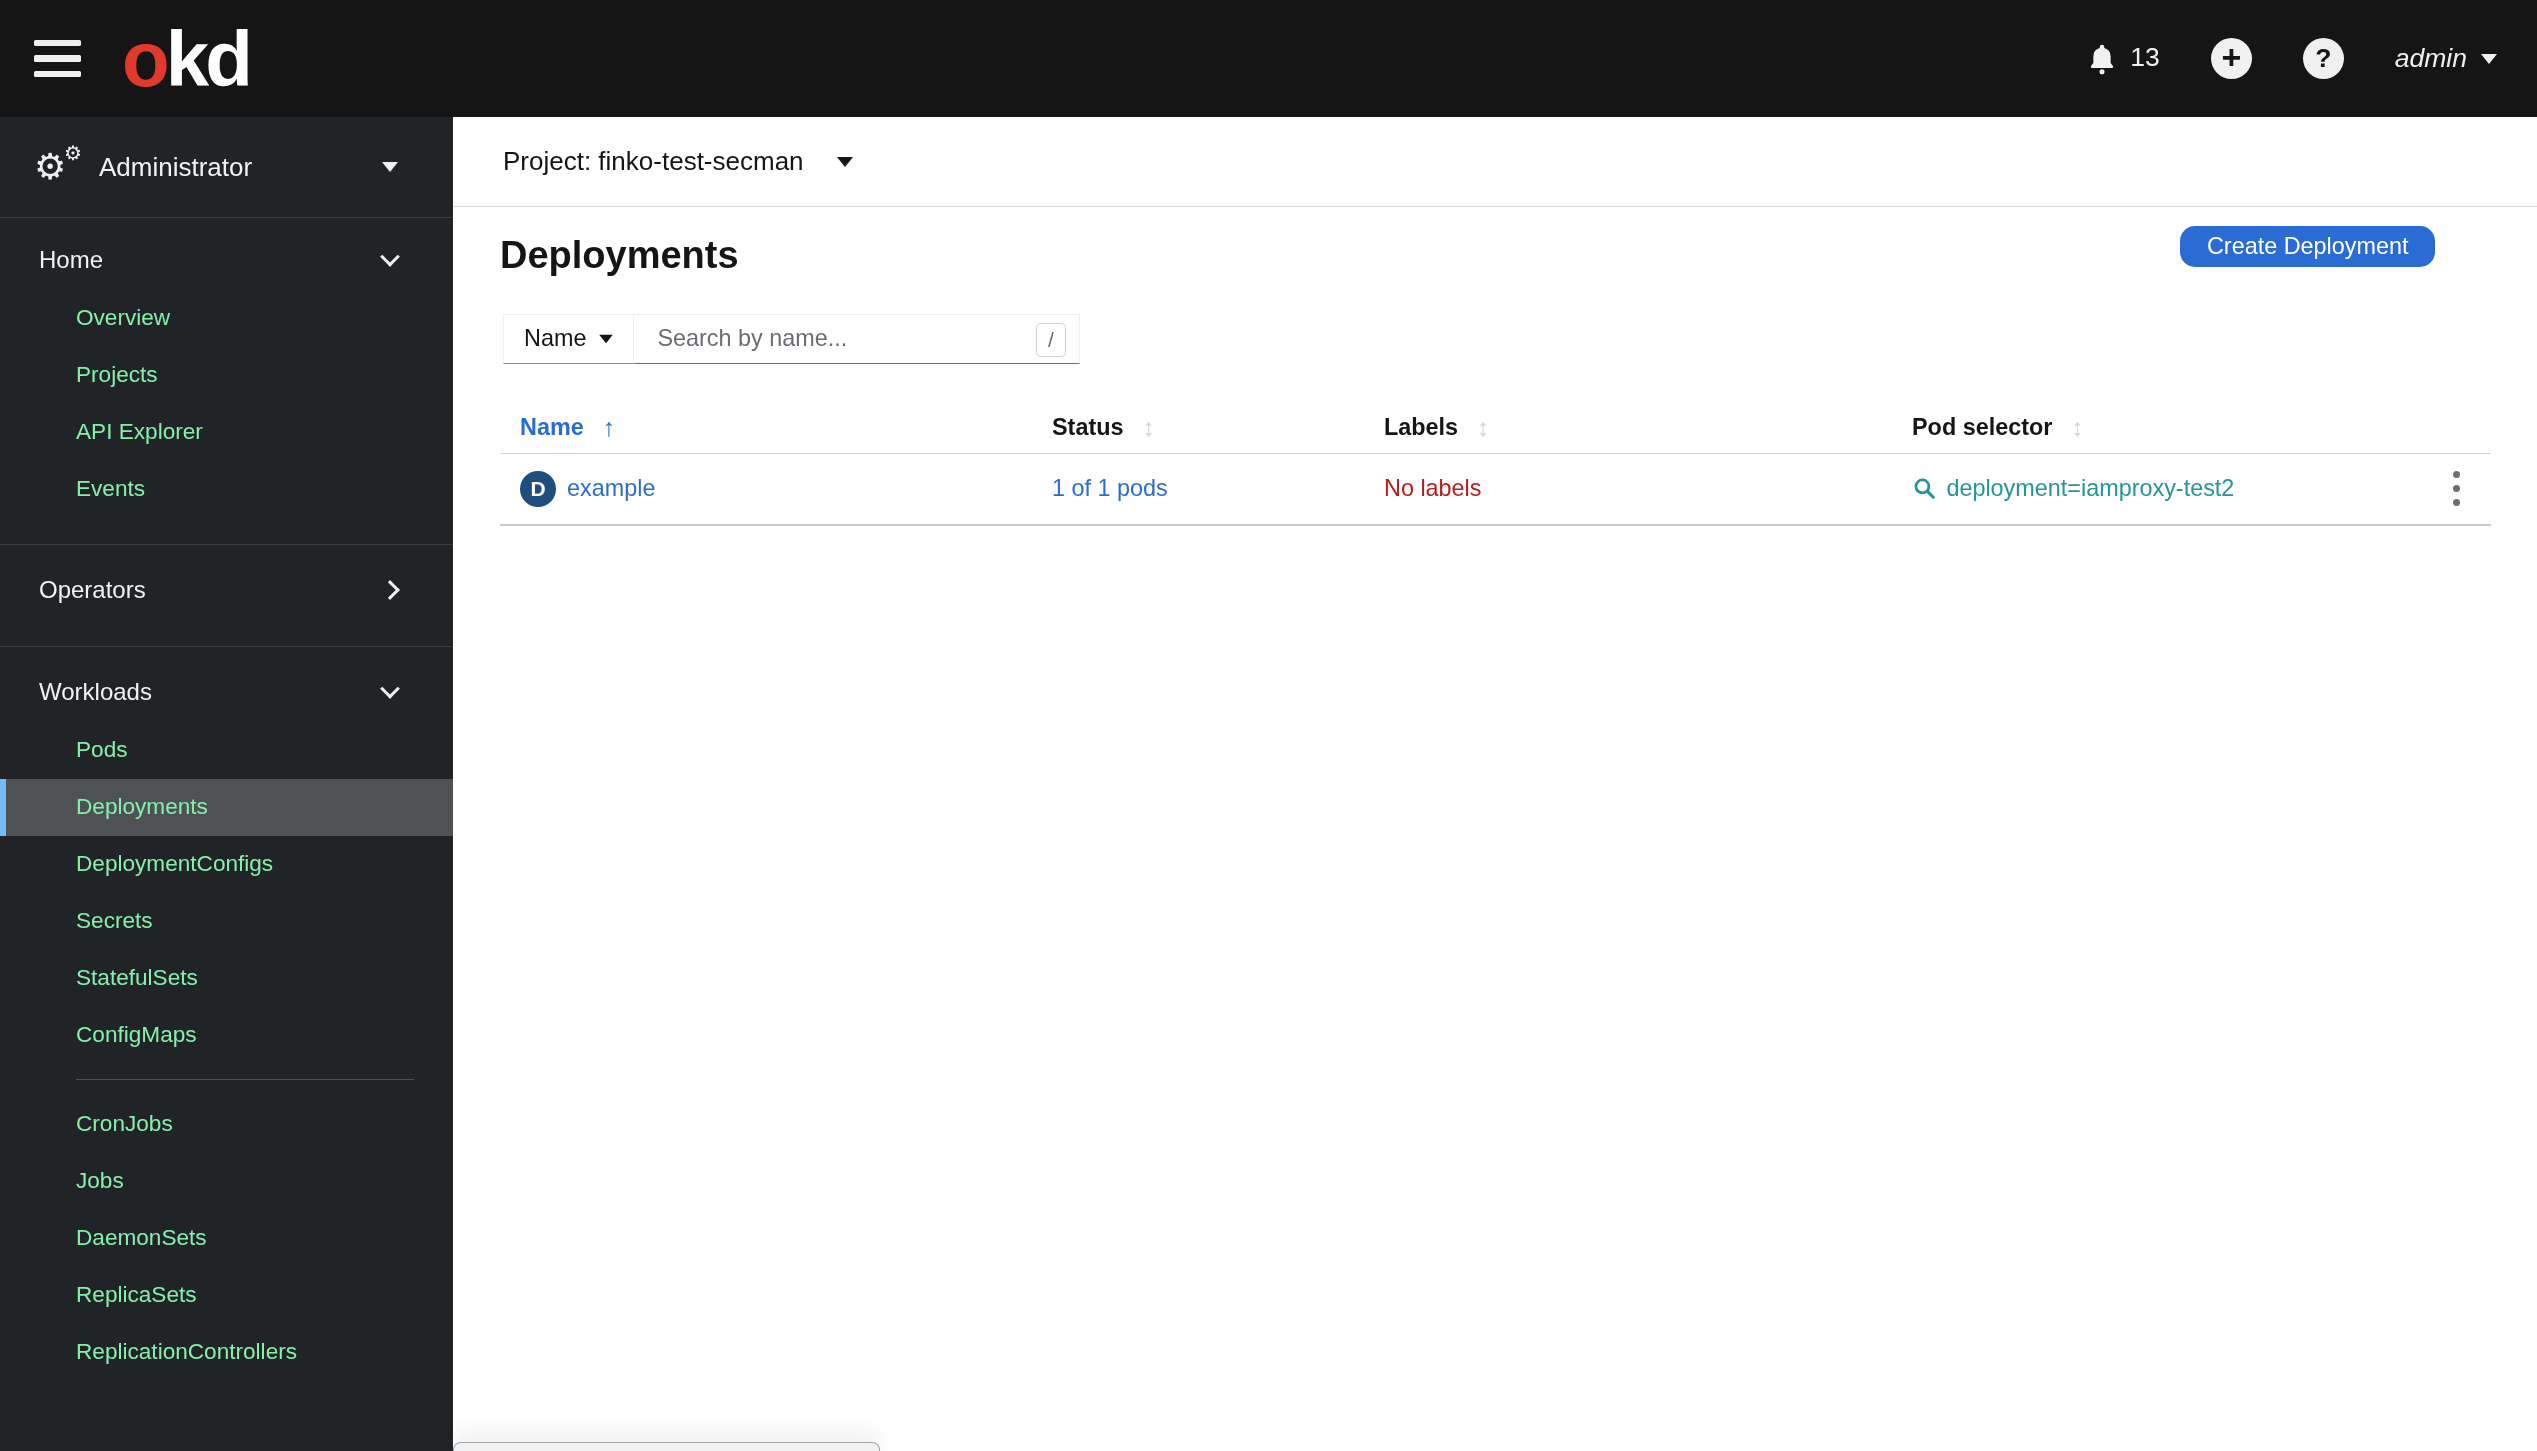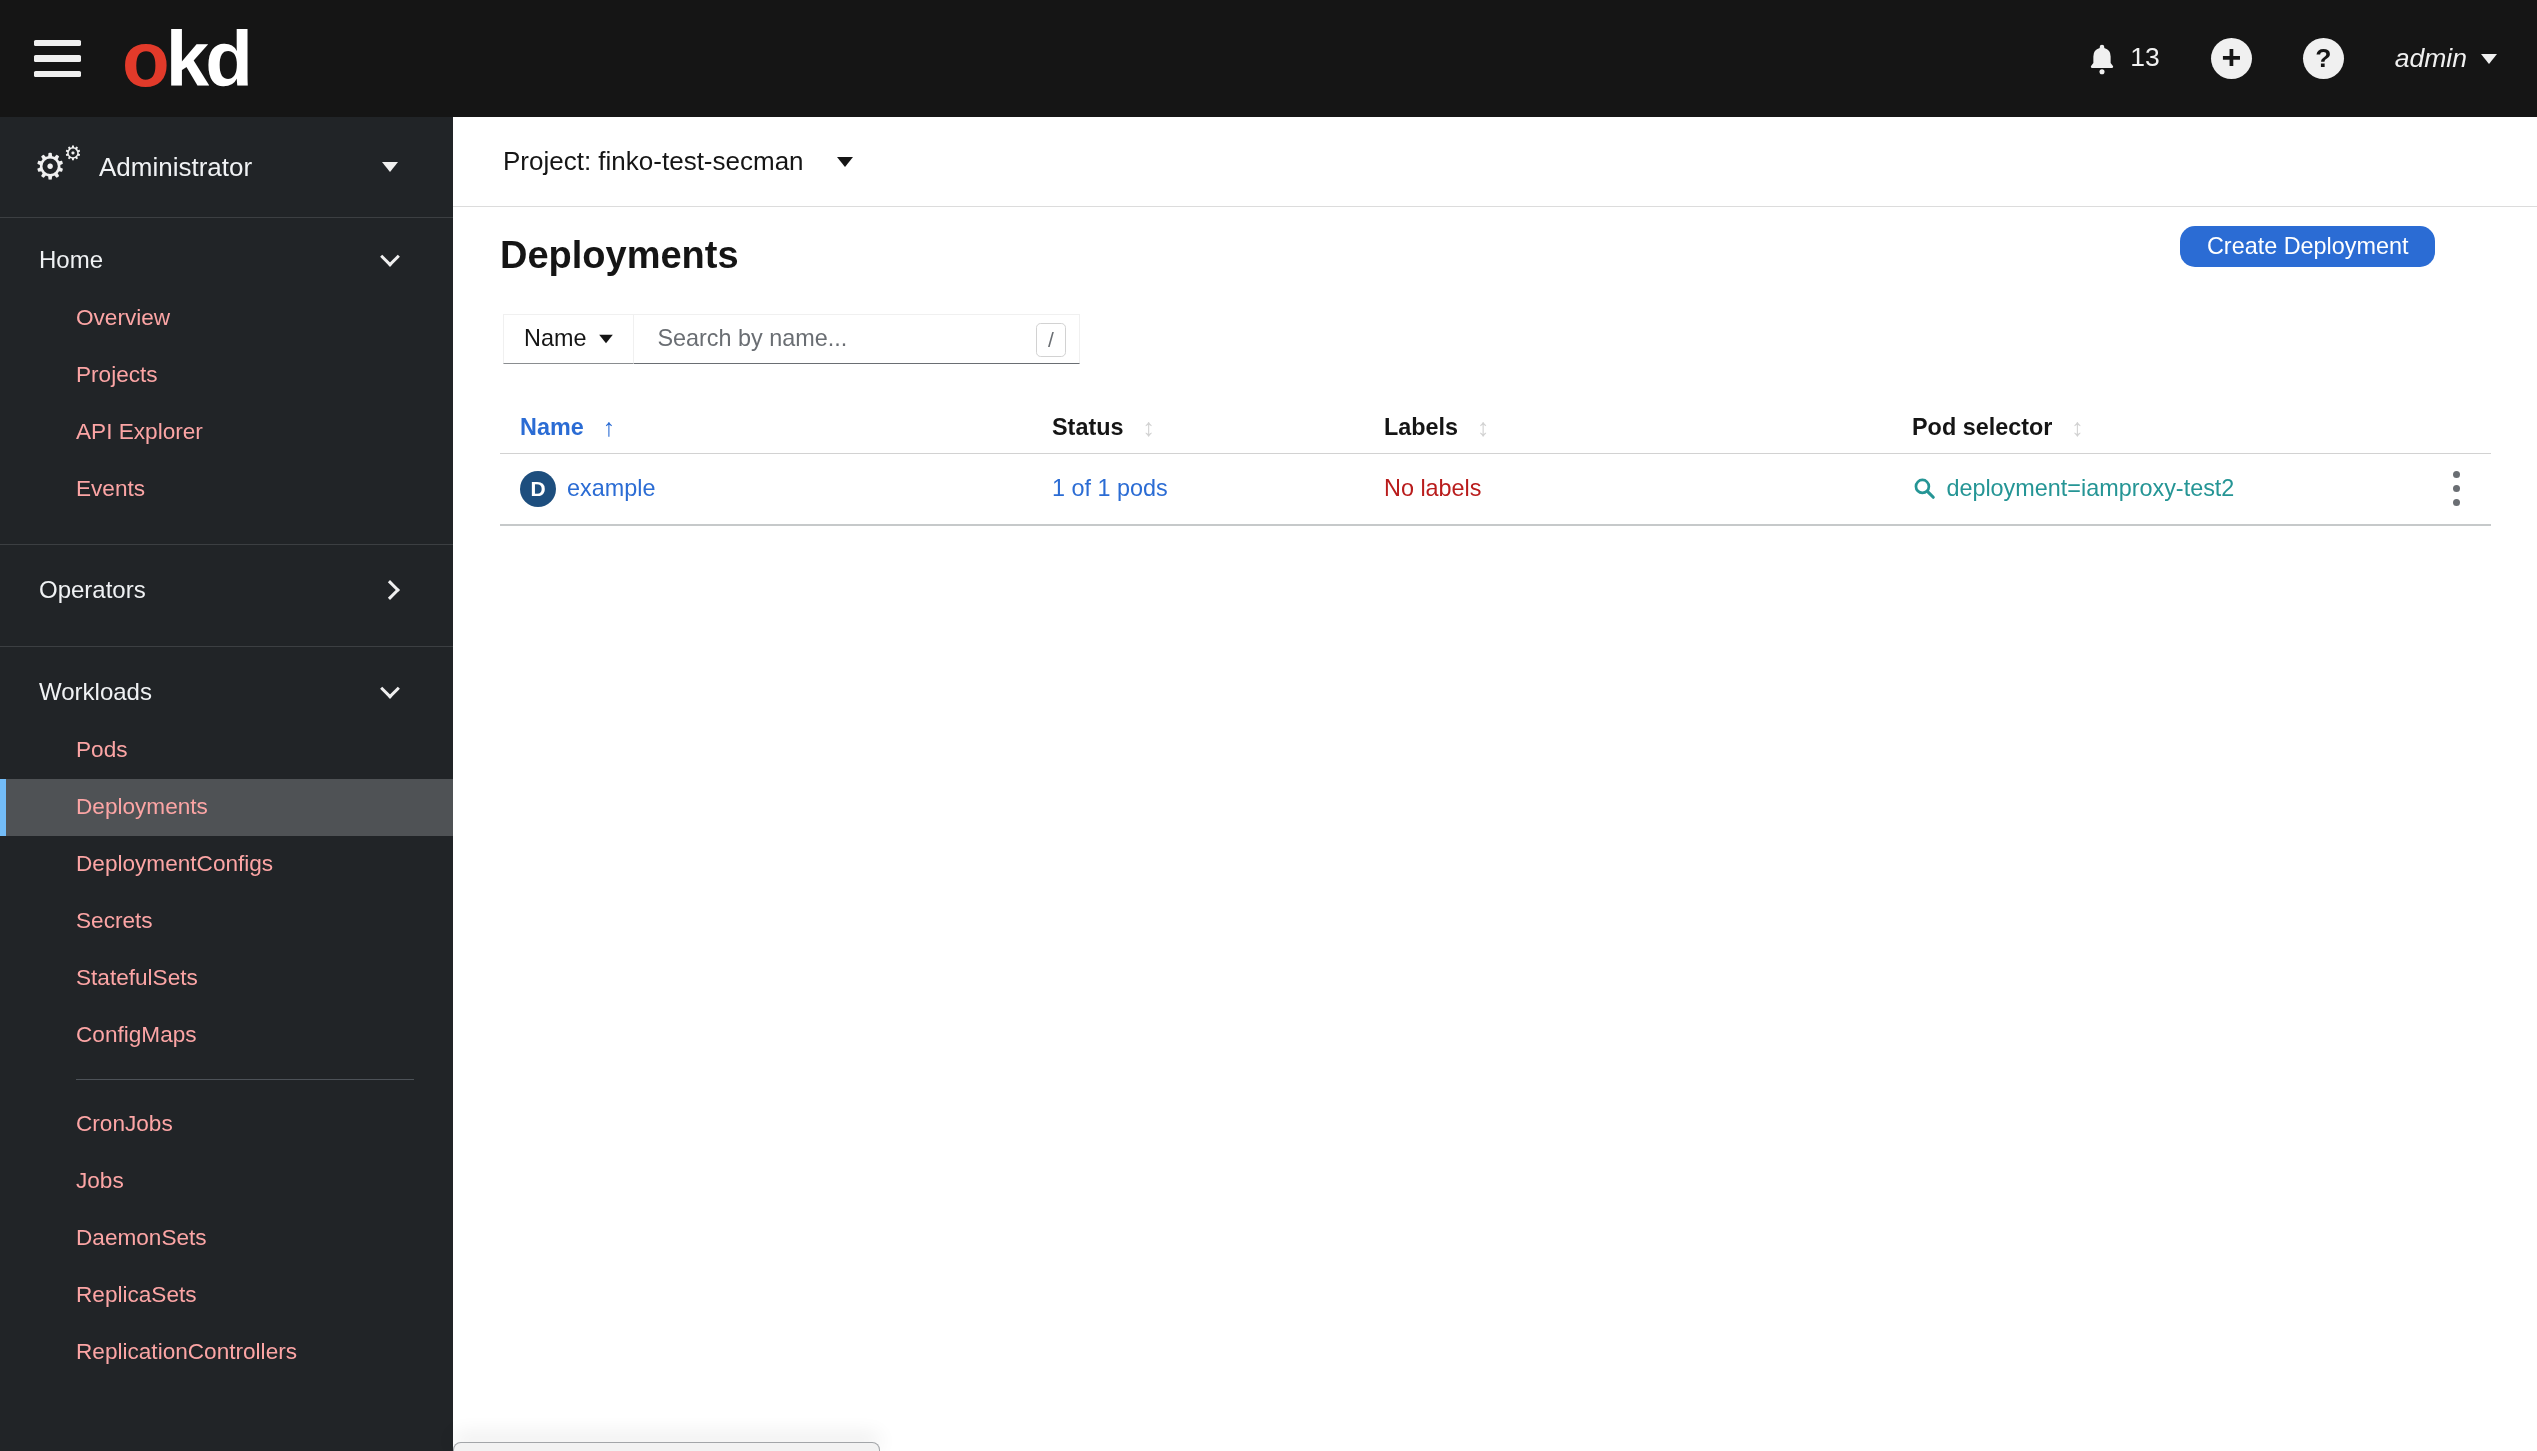--- a/index.html
+++ b/index.html
@@ -37,21 +37,21 @@
   .perspective .caret-down-light { margin-left:auto; }
   .nav-group { padding:12.5px 0 26.5px 0; }
   .nav-group + .nav-group { border-top:1.6px solid #3c3f42; padding-top:15.6px; }
   .nav-section-head { height:59px; display:flex; align-items:center; color:#f0f2f4;
     font-size:24px; padding:0 56px 0 39px; cursor:pointer; }
   .chev { display:inline-block; width:14px; height:14px; border-right:3.1px solid #f0f0f0;
     border-bottom:3.1px solid #f0f0f0; margin-left:auto; }
   .chev.down { transform:rotate(45deg) translate(-2.3px,-2.3px); }
   .chev.right { transform:rotate(-45deg); }
   .nav-item { height:57px; display:flex; align-items:center; padding-left:76px;
-    color:#fca5a5; font-size:22.6px; cursor:pointer; }
+    color:#86efac; font-size:22.6px; cursor:pointer; }
   .nav-item.selected { background:#4f5255; border-left:6.2px solid #73bcf7; padding-left:70px; }
   .nav-inner-divider { border-top:1.6px solid #4d5258; margin:15.6px 39px 15.6px 76px; }
 
   
   .main { position:absolute; top:117px; left:453px; width:2085px; bottom:0; background:#fff; }
   .project-bar { height:90px; display:flex; align-items:center; gap:33px; padding-left:50px;
     border-bottom:1.6px solid #dcdcdc; font-size:26px; color:#151515; cursor:pointer; }
   .page-header { display:flex; justify-content:space-between; align-items:flex-start;
     padding:0 103px 0 47px; }
   .page-title { margin-top:26.5px; font-size:38px; font-weight:700; color:#151515; }

